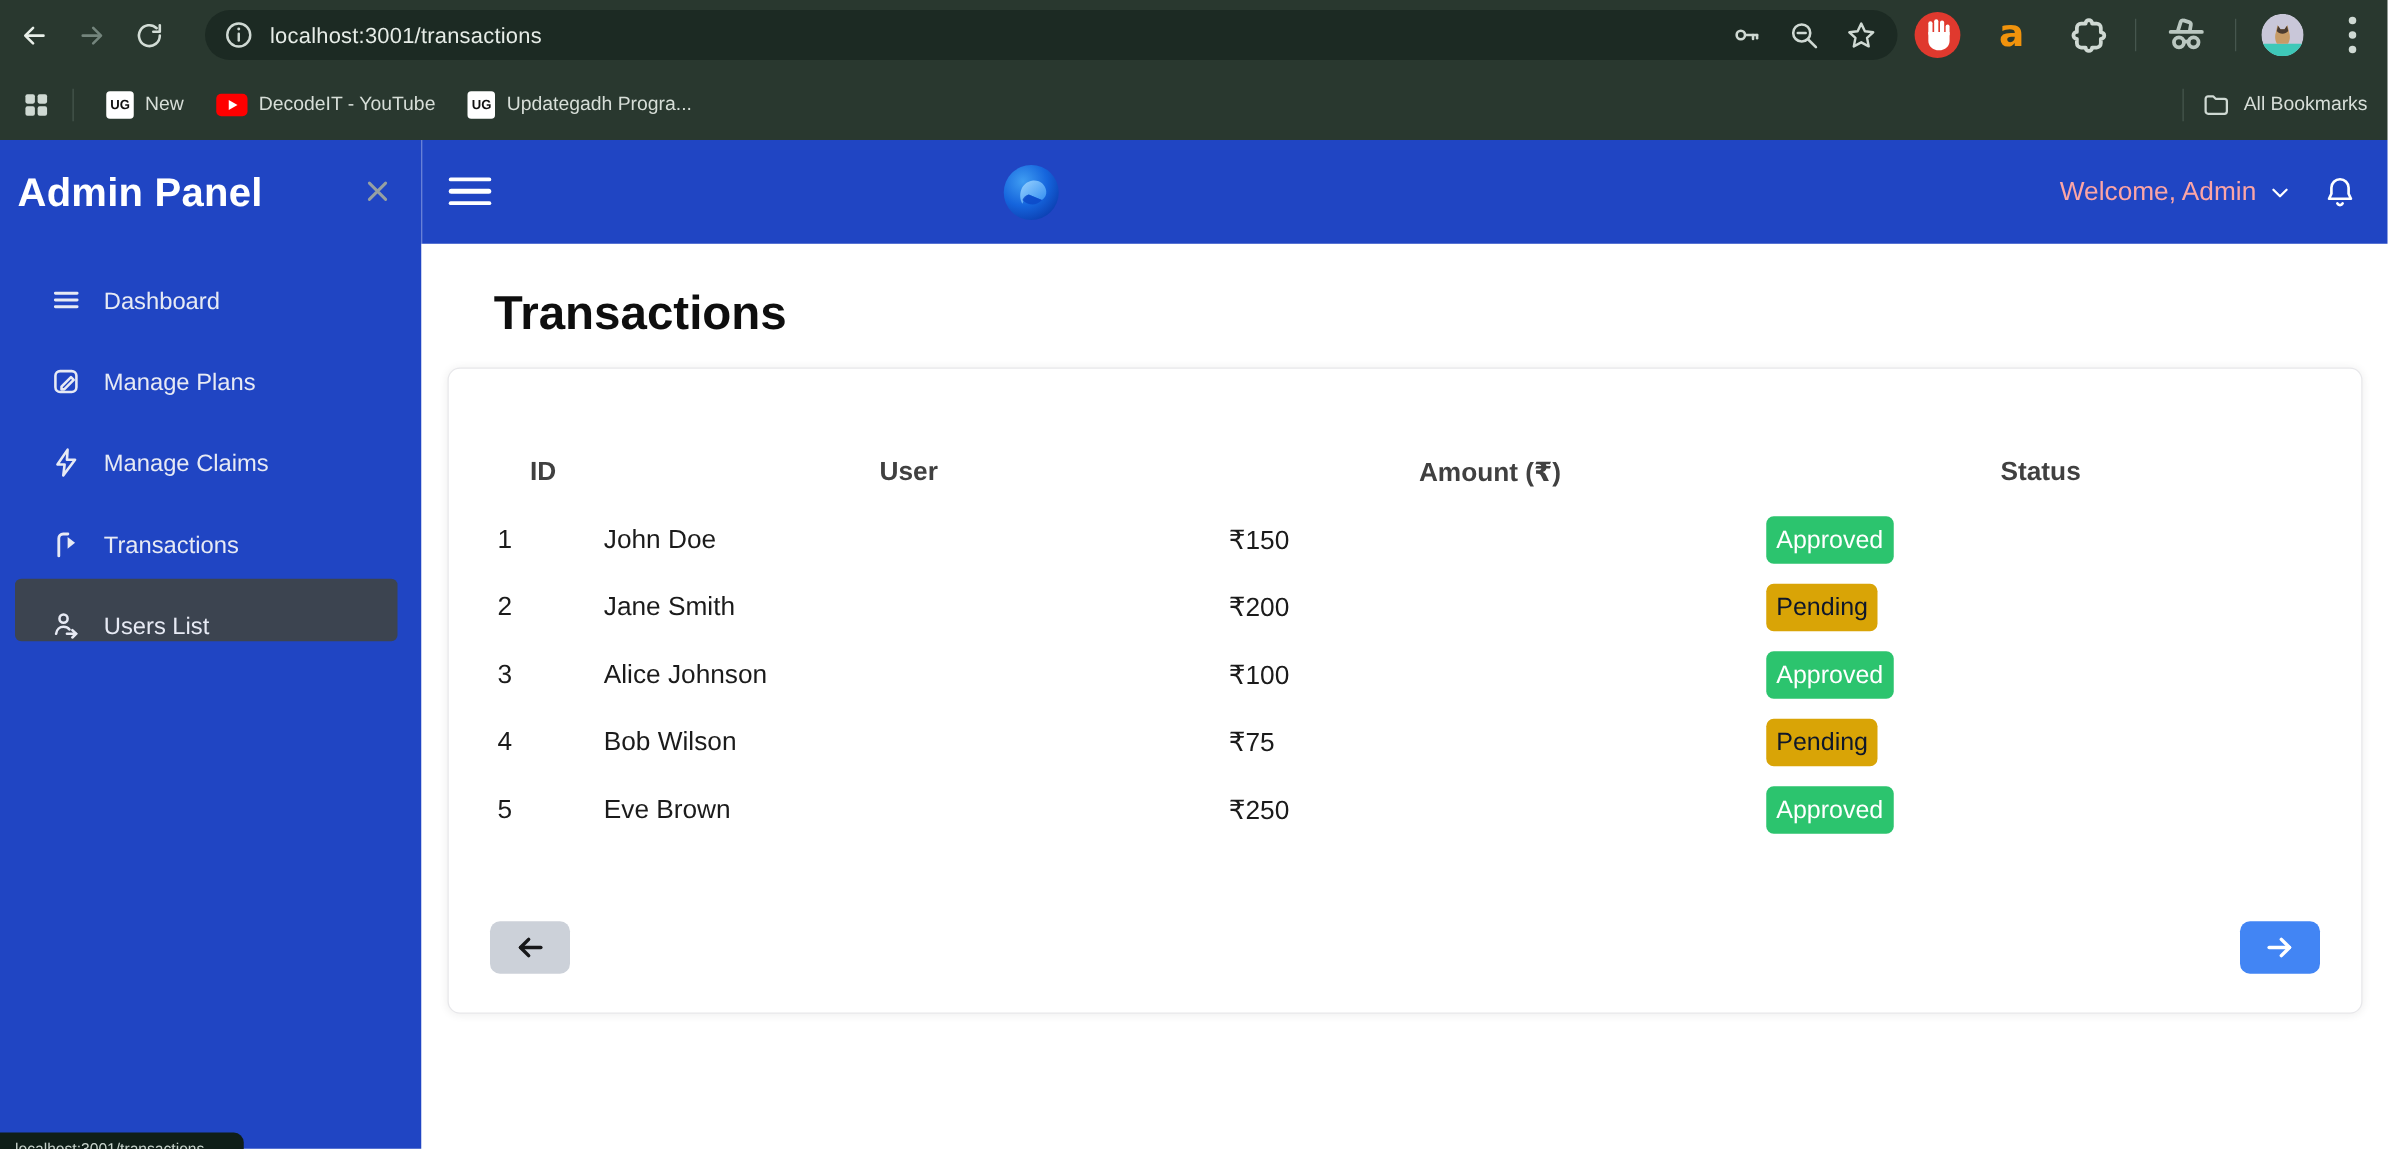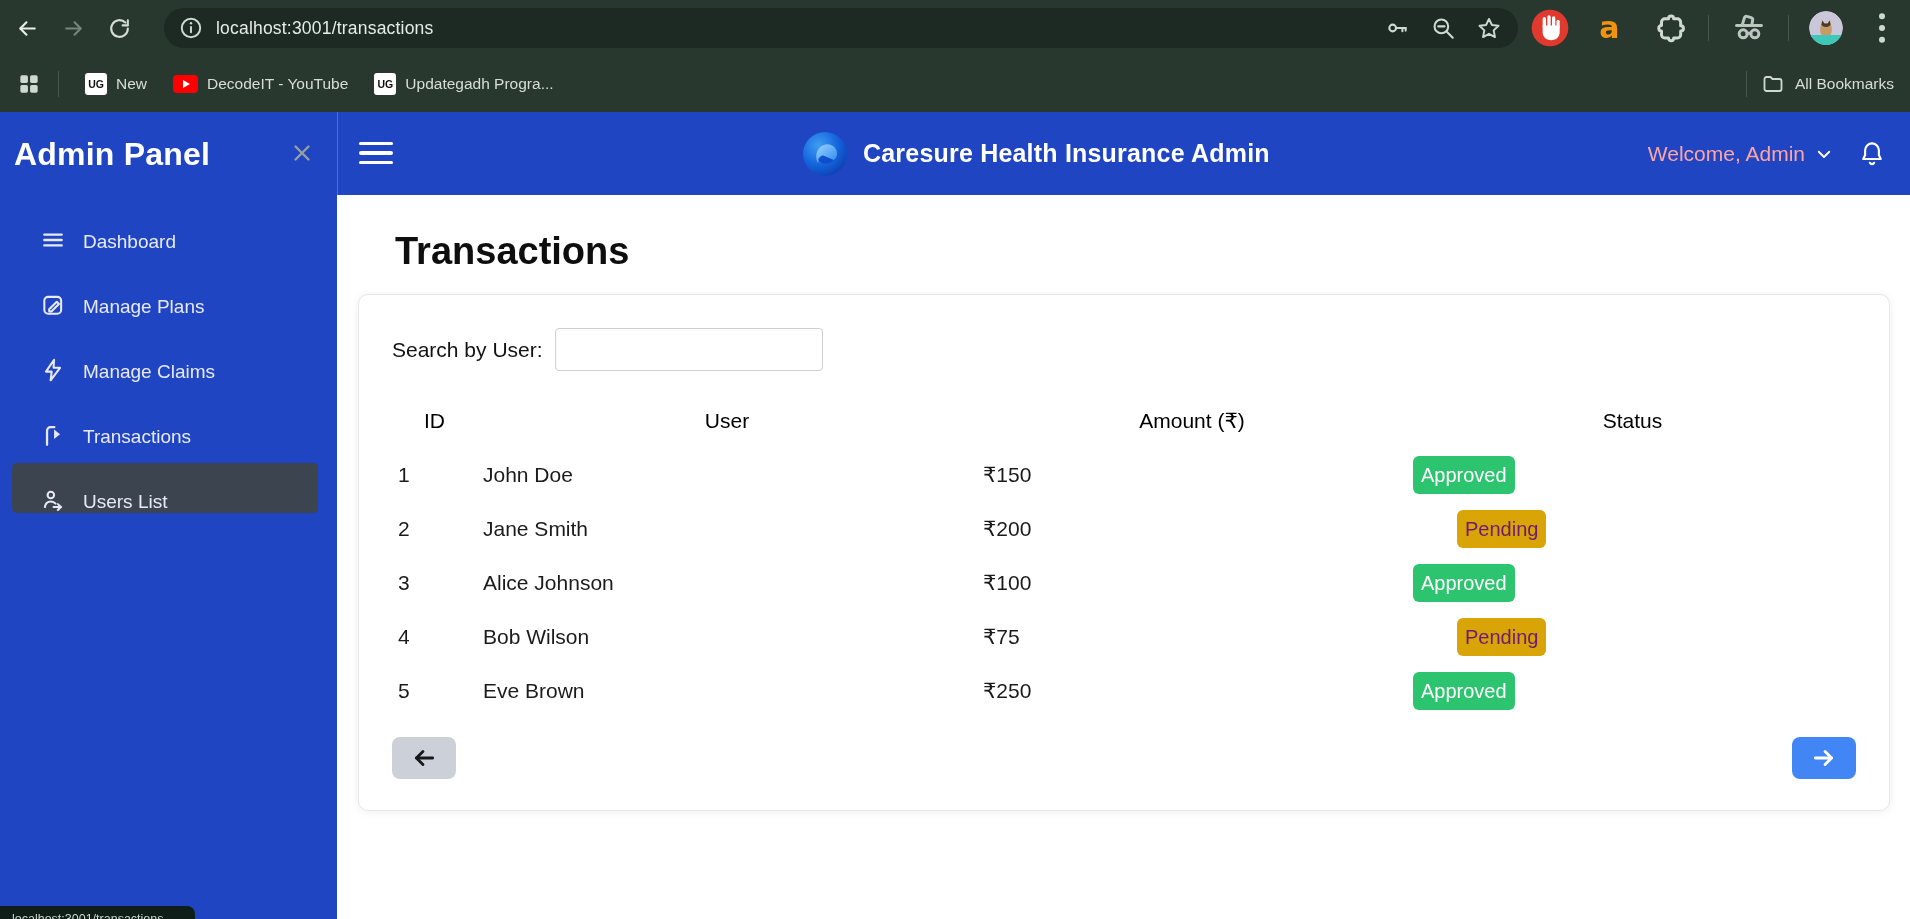--- a/index.html
+++ b/index.html
@@ -59,25 +59,25 @@
   .card { margin:20px 0 0 21px; width:1532px; height:517px; background:#fff; border:1px solid #e7e7ea;
     border-radius:10px; box-shadow:0 1px 8px rgba(0,0,0,.07); padding:33px 33px 31px;
     display:flex; flex-direction:column; }
   .search-row { display:flex; align-items:center; }
   .search-label { font-size:21px; color:#121212; }
   .search-input { margin-left:12px; width:268px; height:43px; border:1px solid #cfcfcf; border-radius:4px;
     font-size:19px; padding:0 10px; outline:none; background:#fff; }
 
   table { margin-top:23px; width:1466px; border-collapse:collapse; table-layout:fixed; }
   col.c-id{width:85px;} col.c-user{width:500px;} col.c-amount{width:430px;} col.c-status{width:451px;}
-  th { font-size:21px; font-weight:400; color:#000000; text-align:center; height:54px; }
+  th { font-size:21px; font-weight:700; color:#404040; text-align:center; height:54px; }
   td { font-size:21px; color:#1b1b1b; text-align:left; height:54px; padding-left:6px; }
   .badge { display:inline-block; padding:7px 8px; border-radius:6px; font-size:20px; line-height:24px; }
   .badge.approved { background:#2cc46e; color:#fff; }
-  .badge.pending  { background:#d9a406; color:#701a75;margin-left:44px; }
+  .badge.pending  { background:#d9a406; color:#0f172a; }
 
   .pagination { margin-top:auto; display:flex; justify-content:space-between; align-items:center; }
   .pg-btn { width:64px; height:42px; border:none; border-radius:8px; display:flex; align-items:center;
     justify-content:center; cursor:pointer; }
   .pg-prev { background:#ccd1d9; }
   .pg-next { background:#4285f4; }
   .pg-btn svg { width:26px; height:26px; }
 
   
   #statusbar { position:absolute; left:0; bottom:-13px; width:195px; height:26px; background:#0f1e18;
@@ -304,21 +304,20 @@
         </radialGradient>
         <linearGradient id="lgS" x1="0" y1="0" x2="1" y2="1">
           <stop offset="0%" stop-color="#9fd6ff"></stop>
             <stop offset="100%" stop-color="#2f8df2"></stop>
         </linearGradient>
       </defs>
       <circle cx="24" cy="24" r="22" fill="url(#lgO)"></circle>
       <path d="M17 33c-4-7-1-17 7.5-18.5 6-1 11 3 11.5 8.5.3 3-1 5.5-3.5 7L22 25.5c-2.5 1.5-4 4-5 7.5z" fill="url(#lgS)" opacity=".95"></path>
       <path d="M22 25.5l10.5 4.5c-2.5 3-7 4.5-11 3-2.5-1-4-2.5-4.5-3 1-2.5 2.5-4 5-4.5z" fill="#0c49c8" opacity=".85"></path>
     </svg>
-    <span class="brand-title">Caresure Health Insurance Admin</span>
   </div>
   <div class="header-right">
     <div class="welcome">
       <span>Welcome, Admin</span>
       <svg viewBox="0 0 24 24" width="18" height="18" fill="none" stroke="#fff" stroke-width="2.4" stroke-linecap="round" stroke-linejoin="round">
           <polyline points="5,9 12,16 19,9"></polyline>
         </svg>
     </div>
     <div>
       <svg viewBox="0 0 24 24" width="30" height="30" fill="none" stroke="#fff" stroke-width="1.7" stroke-linecap="round" stroke-linejoin="round">
@@ -326,24 +325,20 @@
           <path d="M10.3 19a1.9 1.9 0 0 0 3.4 0"></path>
         </svg>
     </div>
   </div>
 </div>
 
 <div id="main">
   <h2 class="page-title">Transactions</h2>
 
   <div class="card">
-    <div class="search-row">
-      <span class="search-label">Search by User:</span>
-      <input class="search-input" type="text" value="" style="">
-    </div>
 
     <table>
       <colgroup>
           <col class="c-id">
           <col class="c-user">
           <col class="c-amount">
           <col class="c-status">
         </colgroup>
       <thead>
         <tr>

